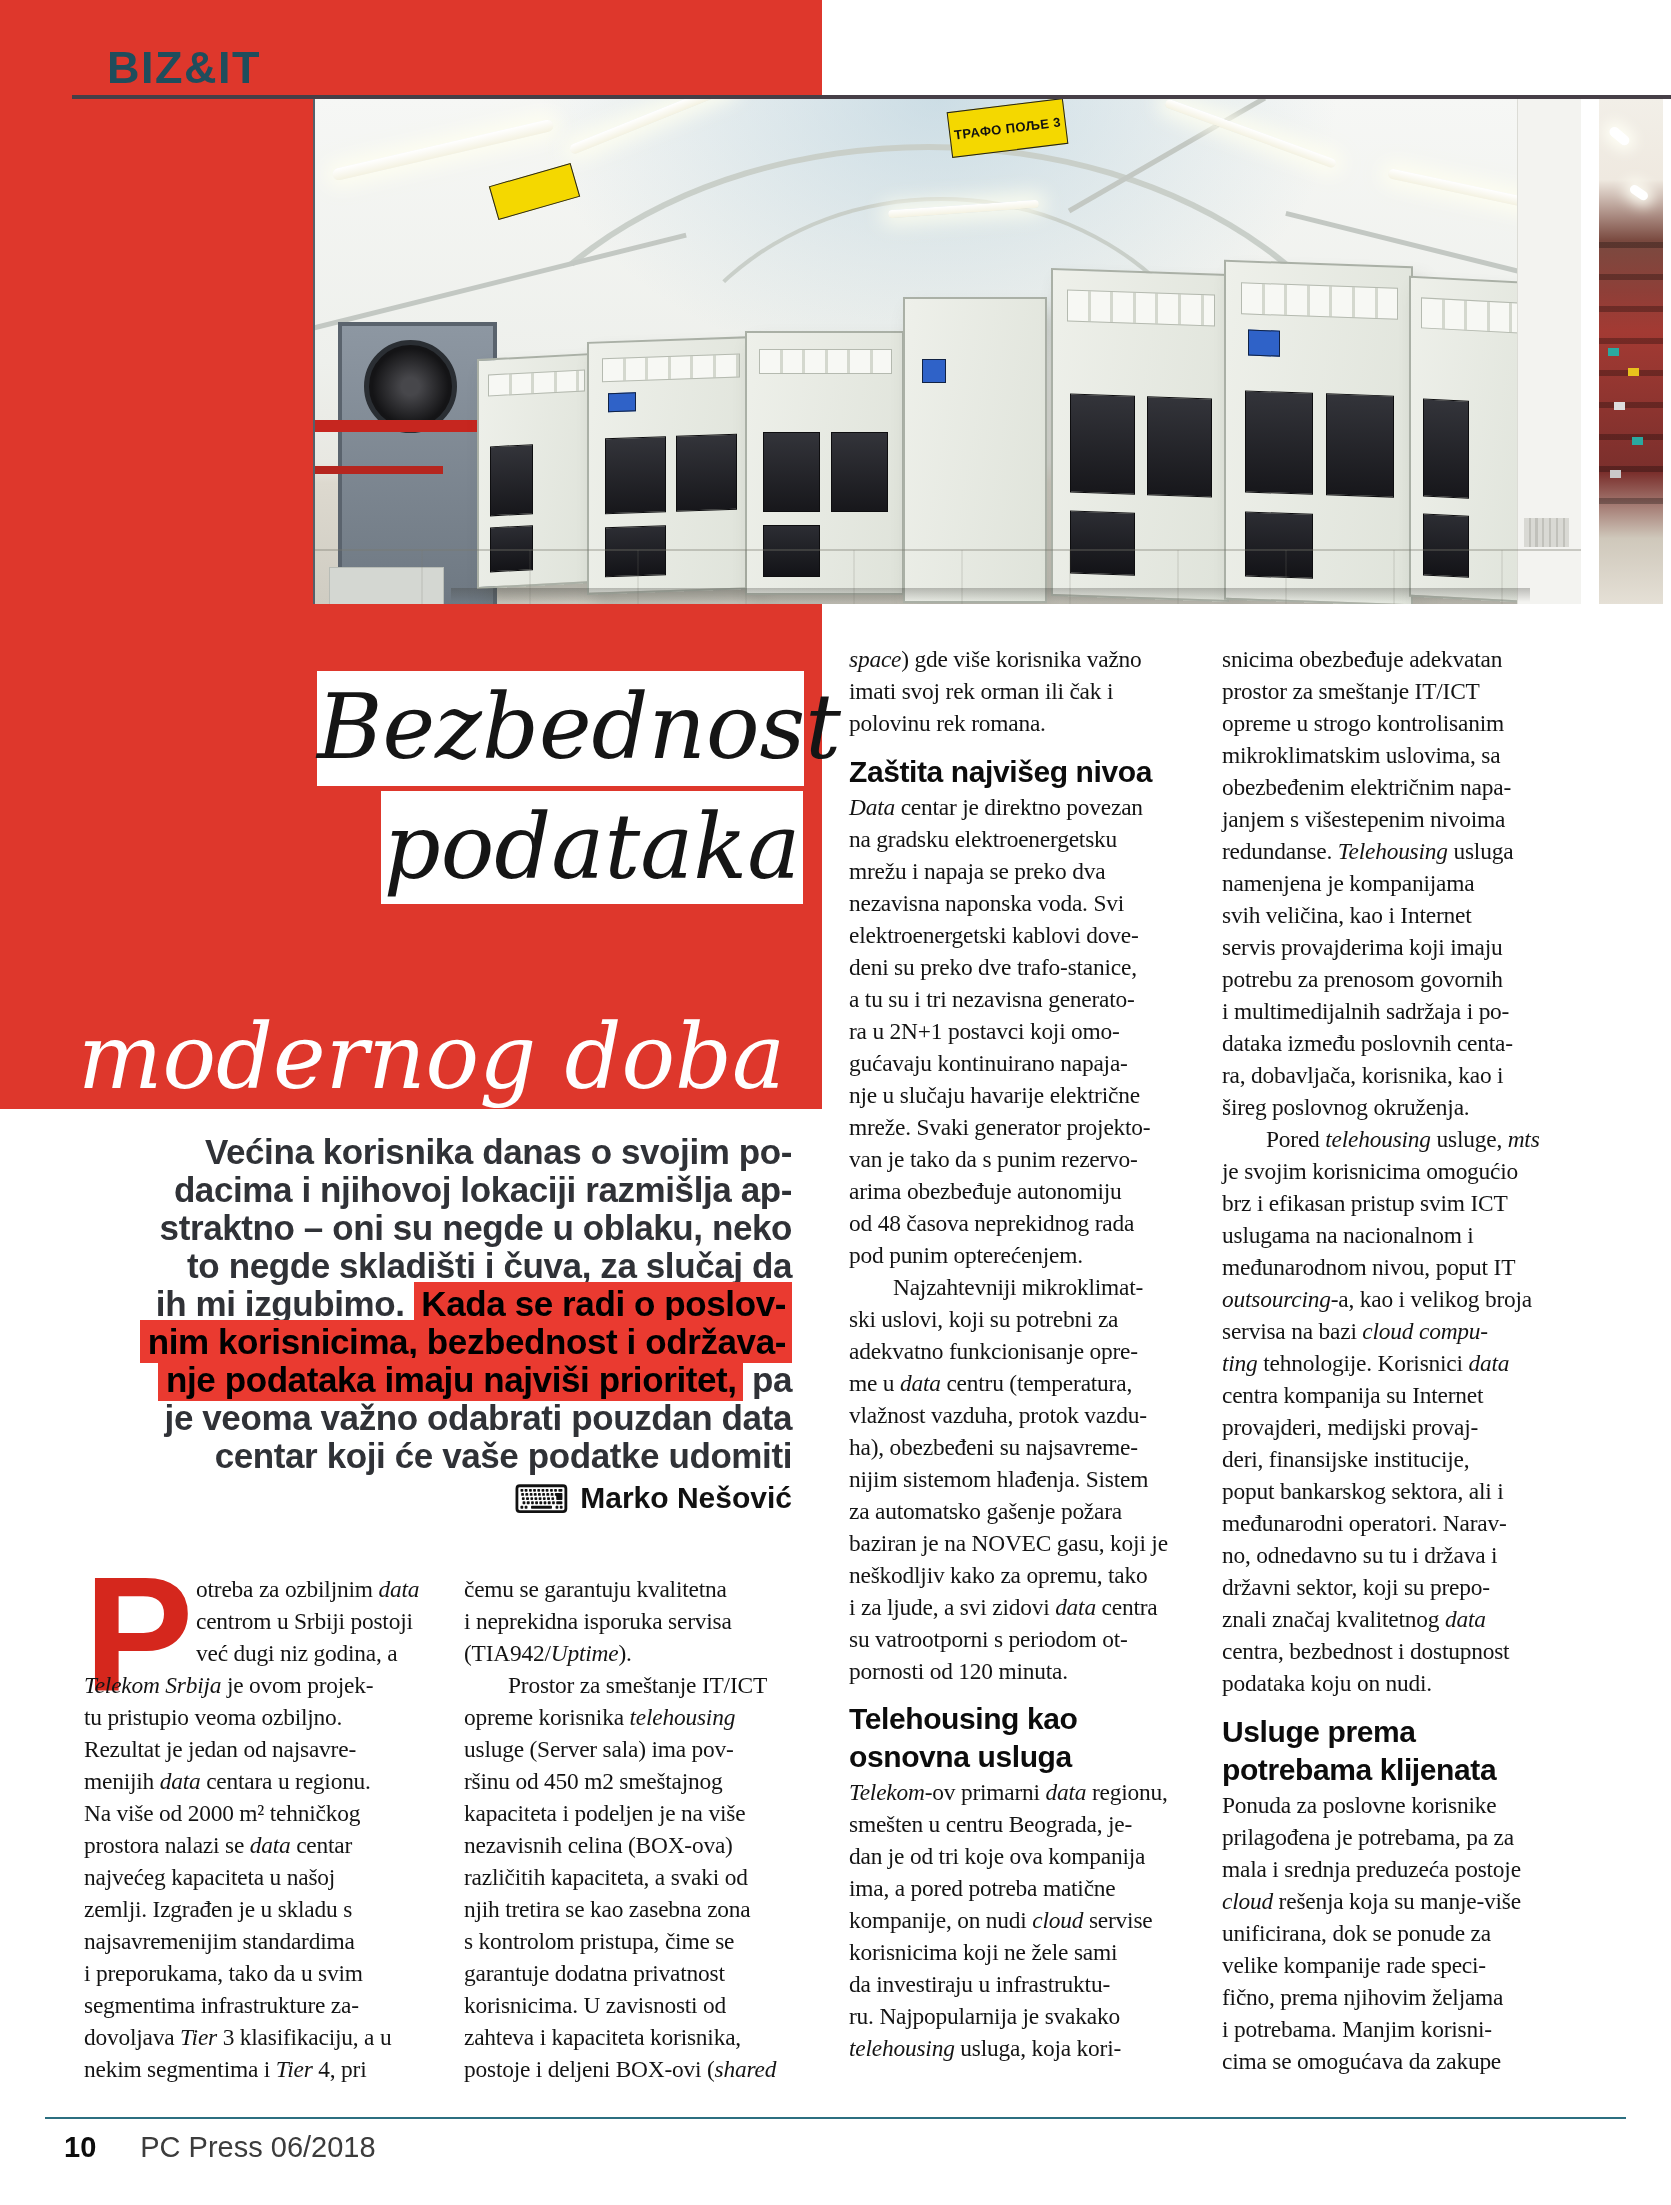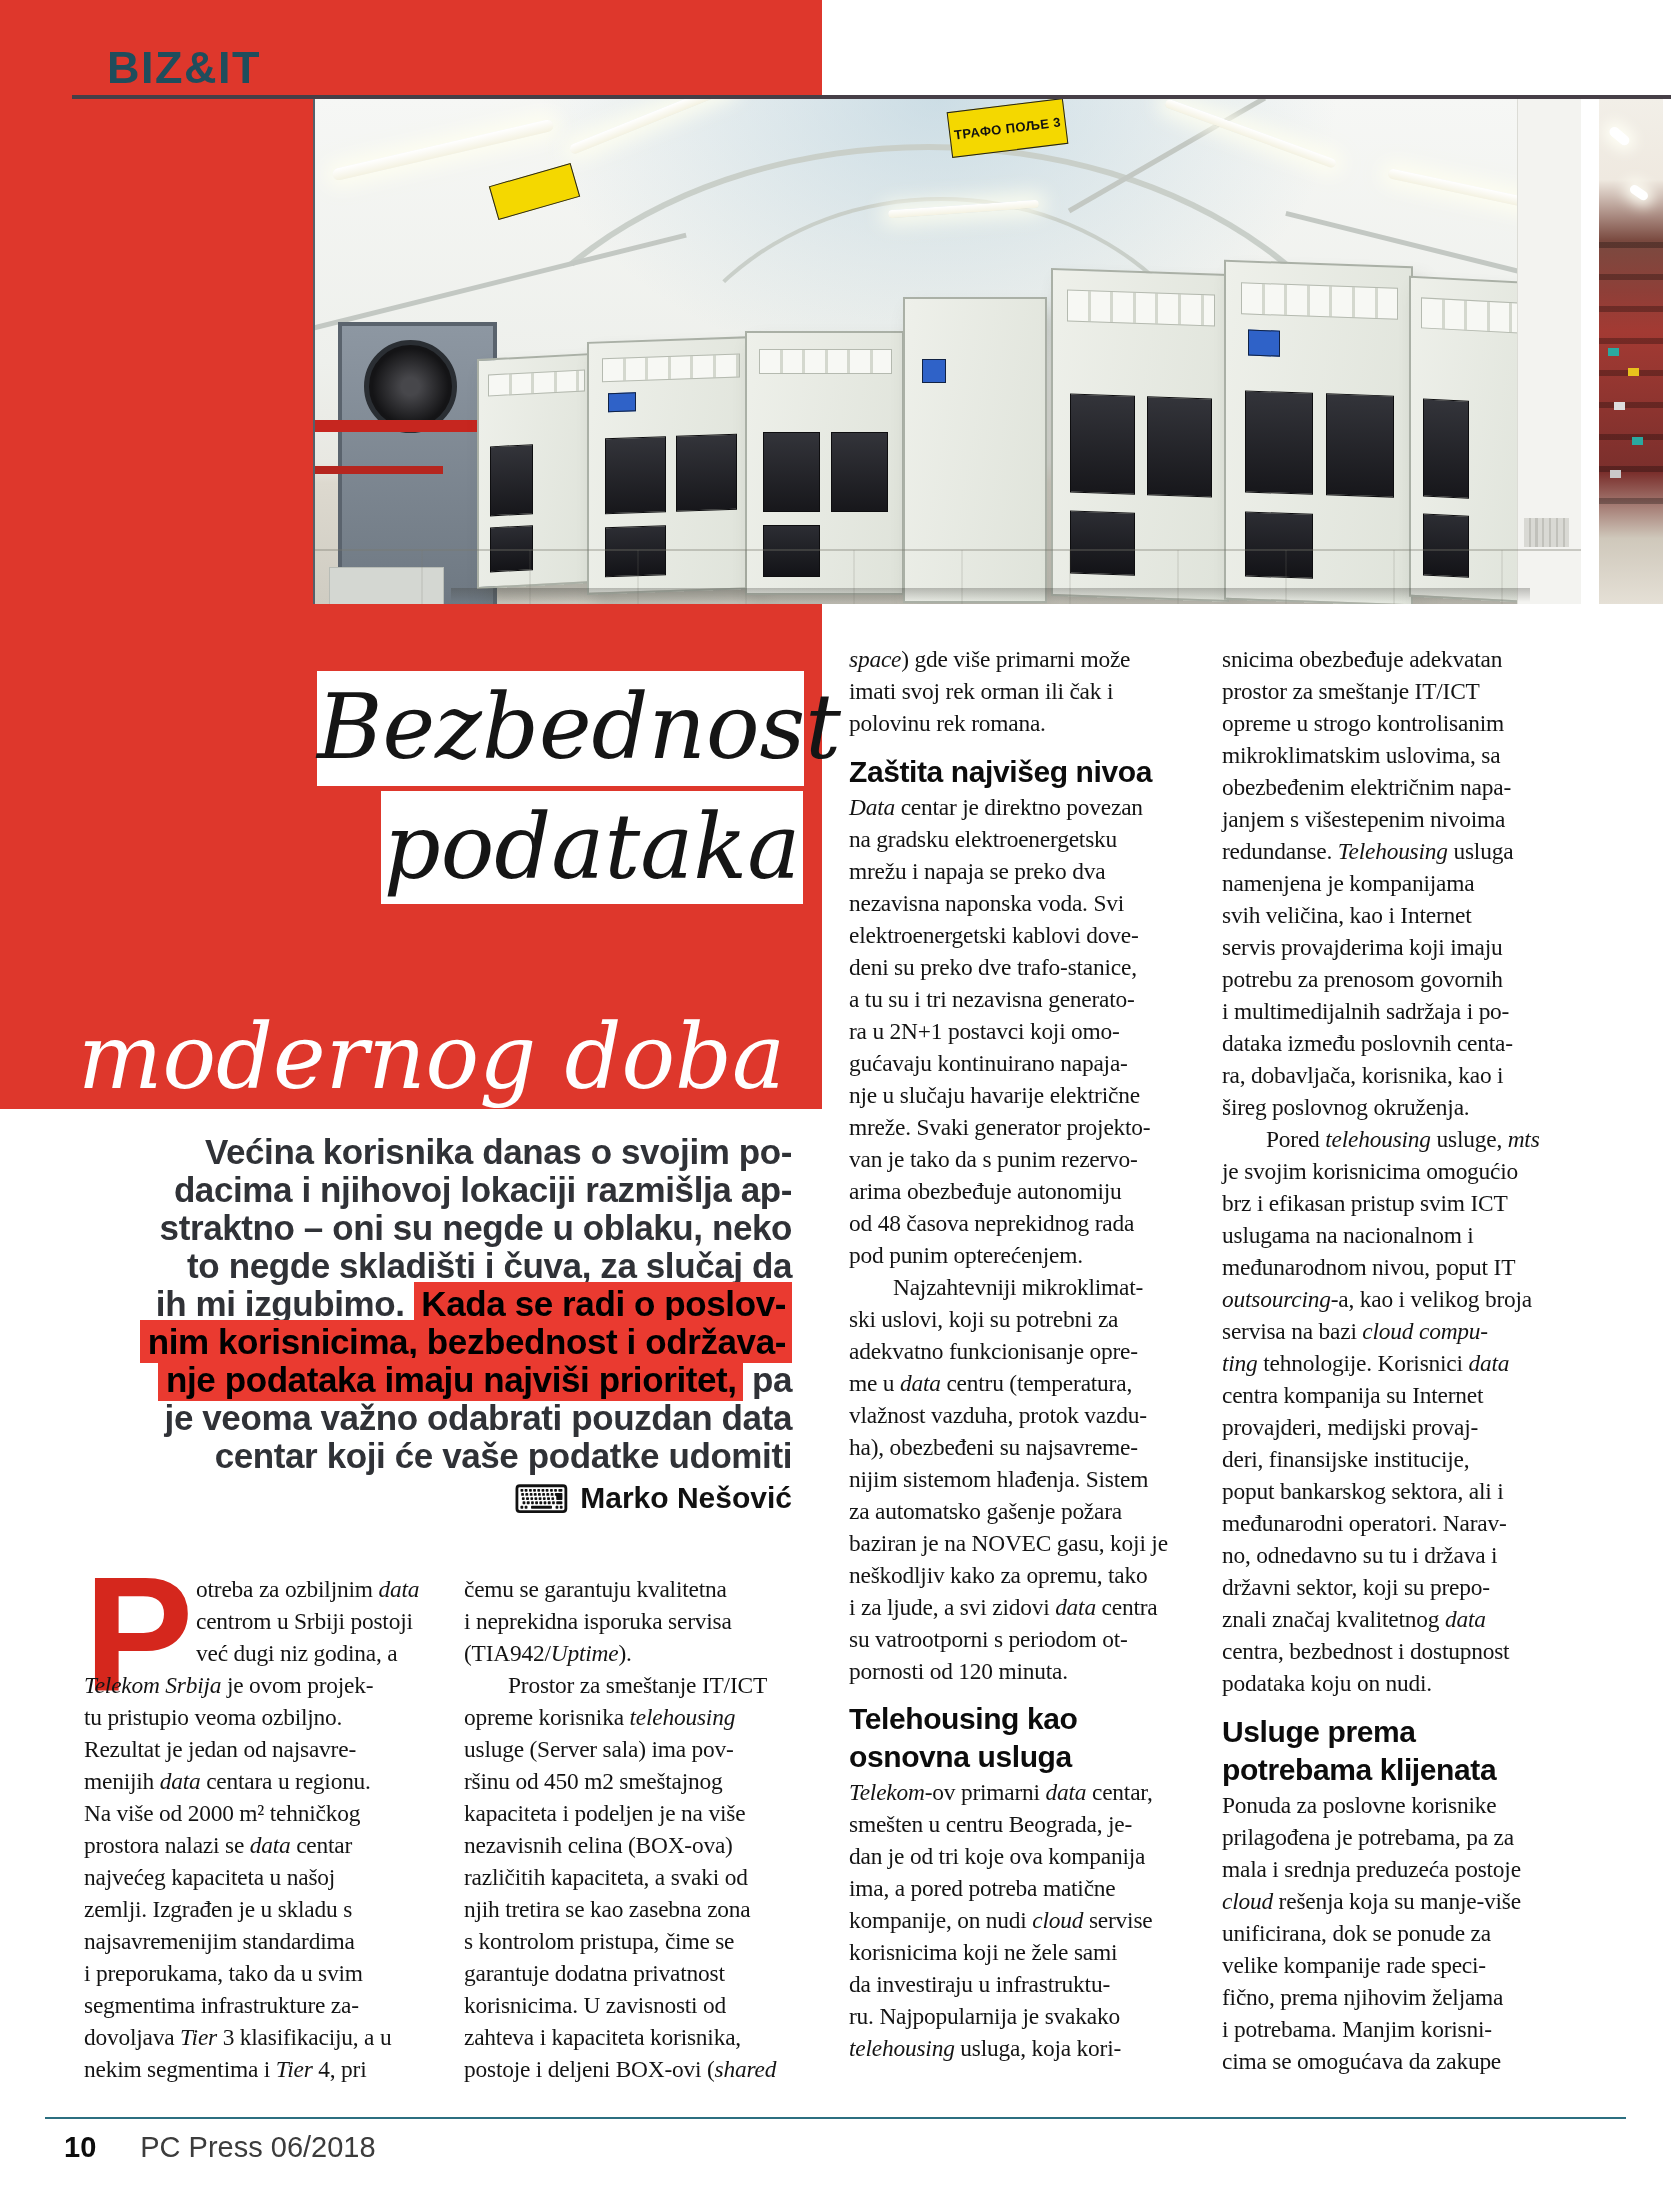--- a/index.html
+++ b/index.html
@@ -264,21 +264,21 @@
       <div class="bl"><span>nezavisnih celina (BOX-ova)</span></div>
       <div class="bl"><span>različitih kapaciteta, a svaki od</span></div>
       <div class="bl"><span>njih tretira se kao zasebna zona</span></div>
       <div class="bl"><span>s kontrolom pristupa, čime se</span></div>
       <div class="bl"><span>garantuje dodatna privatnost</span></div>
       <div class="bl"><span>korisnicima. U zavisnosti od</span></div>
       <div class="bl"><span>zahteva i kapaciteta korisnika,</span></div>
       <div class="bl"><span>postoje i deljeni BOX-ovi (</span><span class="it">shared</span></div>
     </div>
   <div class="col col3">
-      <div class="bl"><span class="it">space</span><span>) gde više primarni može</span></div>
+      <div class="bl"><span class="it">space</span><span>) gde više korisnika važno</span></div>
       <div class="bl"><span>imati svoj rek orman ili čak i</span></div>
       <div class="bl"><span>polovinu rek romana.</span></div>
       <div class="bl h gap"><span>Zaštita najvišeg nivoa</span></div>
       <div class="bl"><span class="it">Data</span><span> centar je direktno povezan</span></div>
       <div class="bl"><span>na gradsku elektroenergetsku</span></div>
       <div class="bl"><span>mrežu i napaja se preko dva</span></div>
       <div class="bl"><span>nezavisna naponska voda. Svi</span></div>
       <div class="bl"><span>elektroenergetski kablovi dove-</span></div>
       <div class="bl"><span>deni su preko dve trafo-stanice,</span></div>
       <div class="bl"><span>a tu su i tri nezavisna generato-</span></div>
@@ -298,21 +298,21 @@
       <div class="bl"><span>ha), obezbeđeni su najsavreme-</span></div>
       <div class="bl"><span>nijim sistemom hlađenja. Sistem</span></div>
       <div class="bl"><span>za automatsko gašenje požara</span></div>
       <div class="bl"><span>baziran je na NOVEC gasu, koji je</span></div>
       <div class="bl"><span>neškodljiv kako za opremu, tako</span></div>
       <div class="bl"><span>i za ljude, a svi zidovi </span><span class="it">data</span><span> centra</span></div>
       <div class="bl"><span>su vatrootporni s periodom ot-</span></div>
       <div class="bl"><span>pornosti od 120 minuta.</span></div>
       <div class="bl h gap"><span>Telehousing kao</span></div>
       <div class="bl h"><span>osnovna usluga</span></div>
-      <div class="bl"><span class="it">Telekom</span><span>-ov primarni </span><span class="it">data</span><span> centar,</span></div>
+      <div class="bl"><span class="it">Telekom</span><span>-ov primarni </span><span class="it">data</span><span> regionu,</span></div>
       <div class="bl"><span>smešten u centru Beograda, je-</span></div>
       <div class="bl"><span>dan je od tri koje ova kompanija</span></div>
       <div class="bl"><span>ima, a pored potreba matične</span></div>
       <div class="bl"><span>kompanije, on nudi </span><span class="it">cloud</span><span> servise</span></div>
       <div class="bl"><span>korisnicima koji ne žele sami</span></div>
       <div class="bl"><span>da investiraju u infrastruktu-</span></div>
       <div class="bl"><span>ru. Najpopularnija je svakako</span></div>
       <div class="bl"><span class="it">telehousing</span><span> usluga, koja kori-</span></div>
     </div>
   <div class="col col4">

